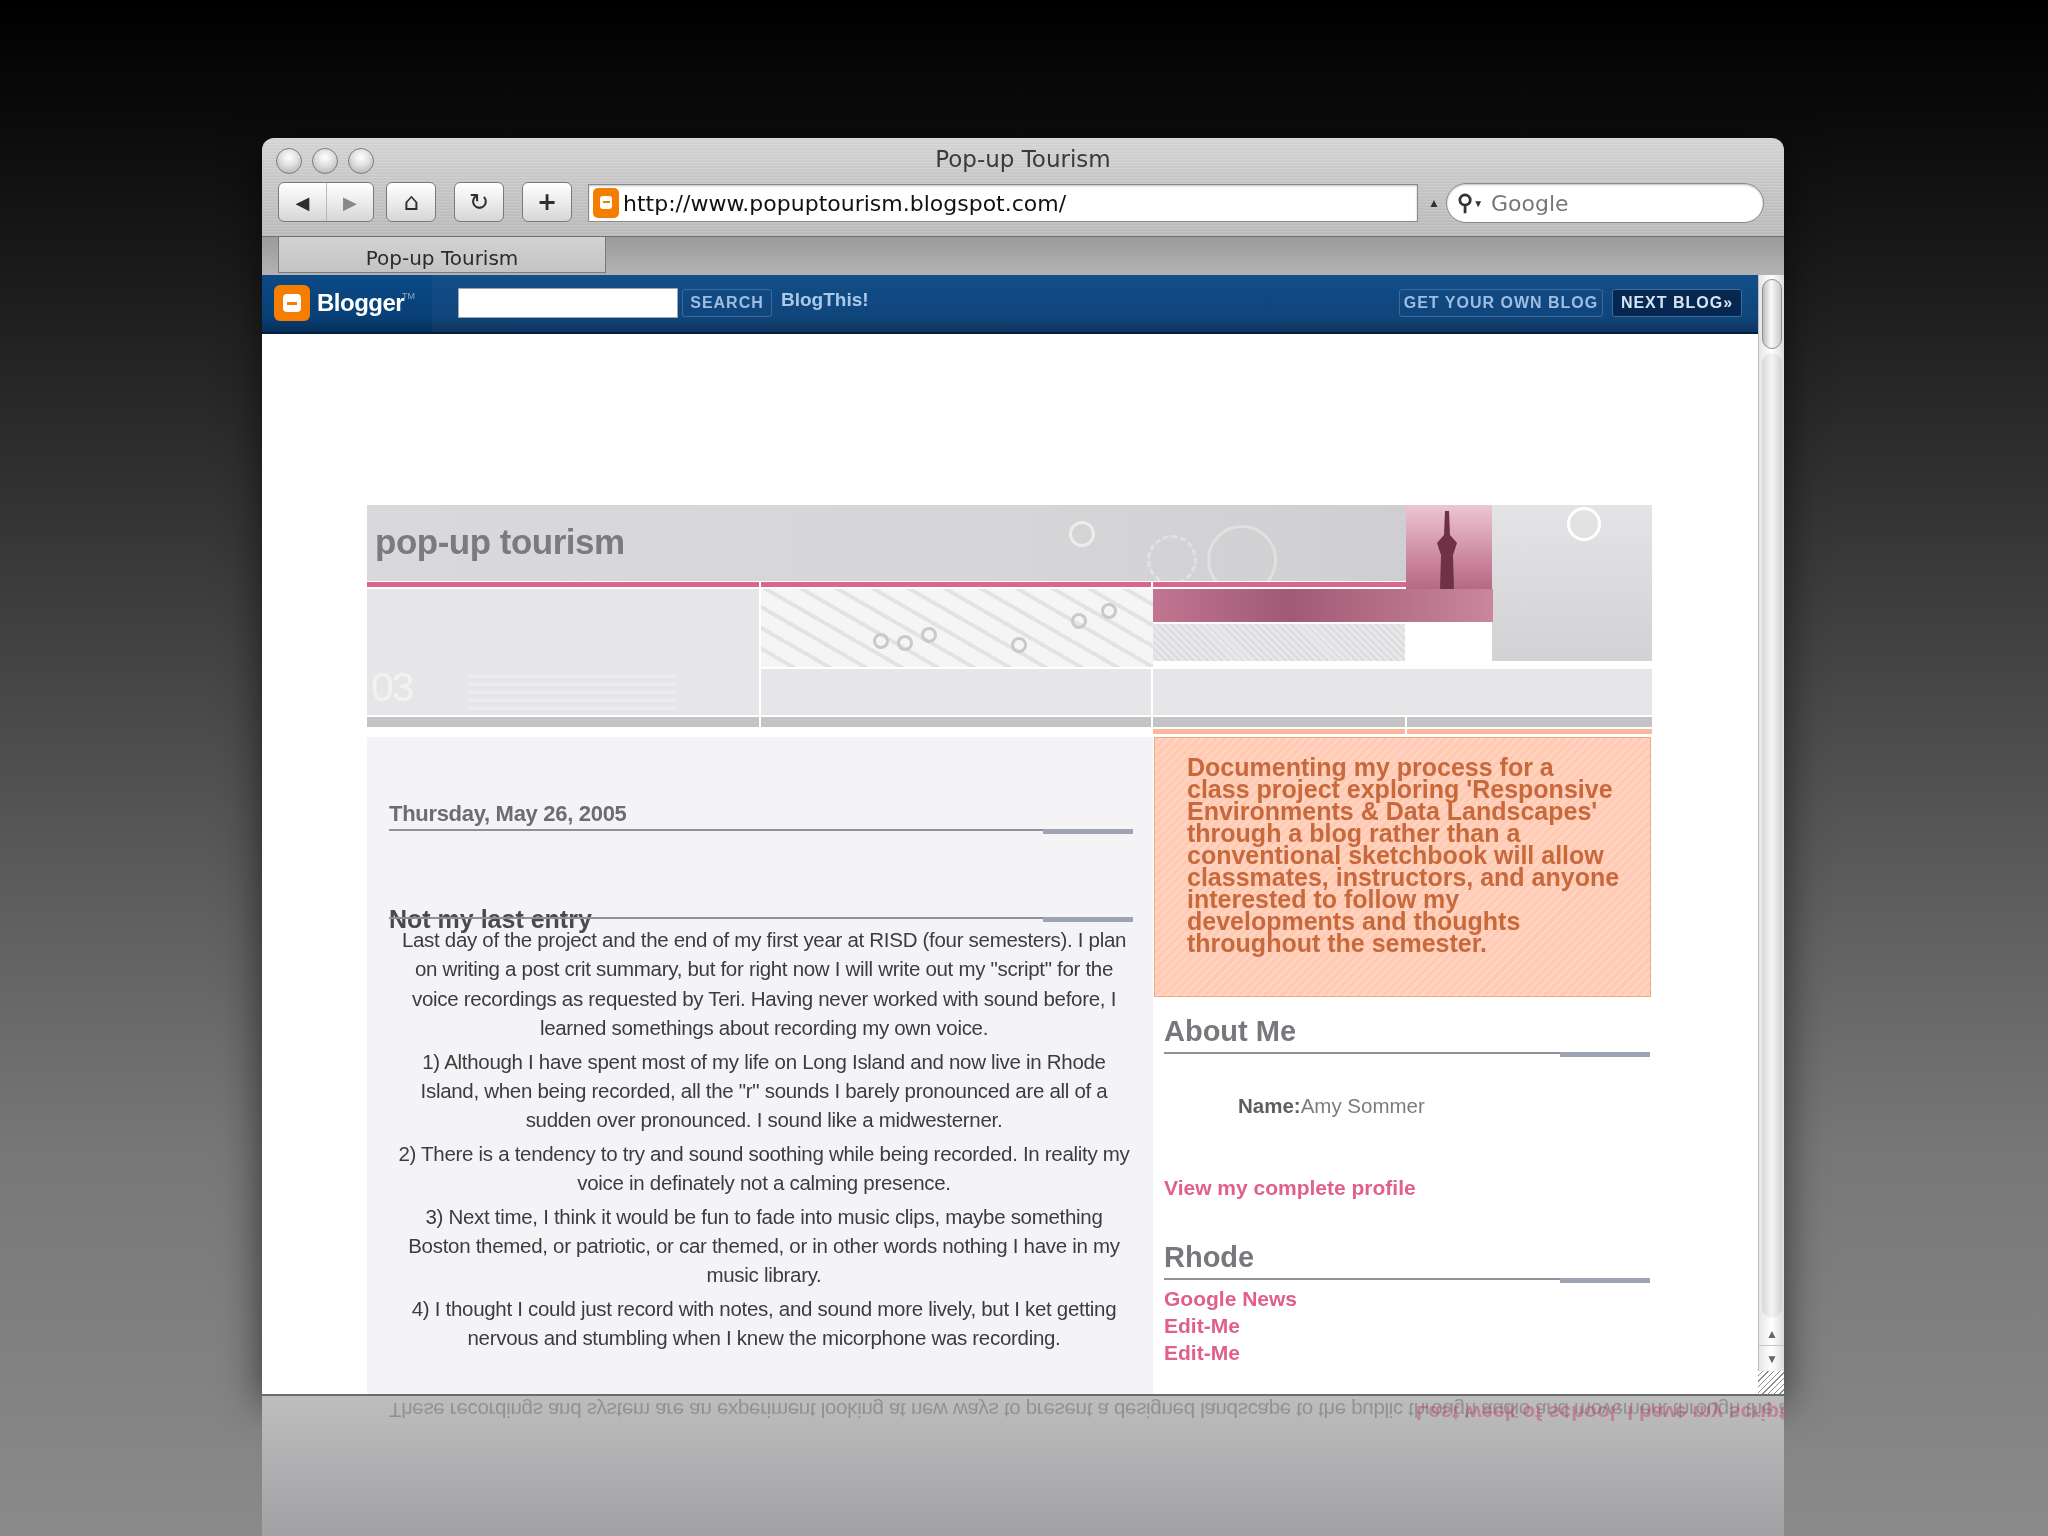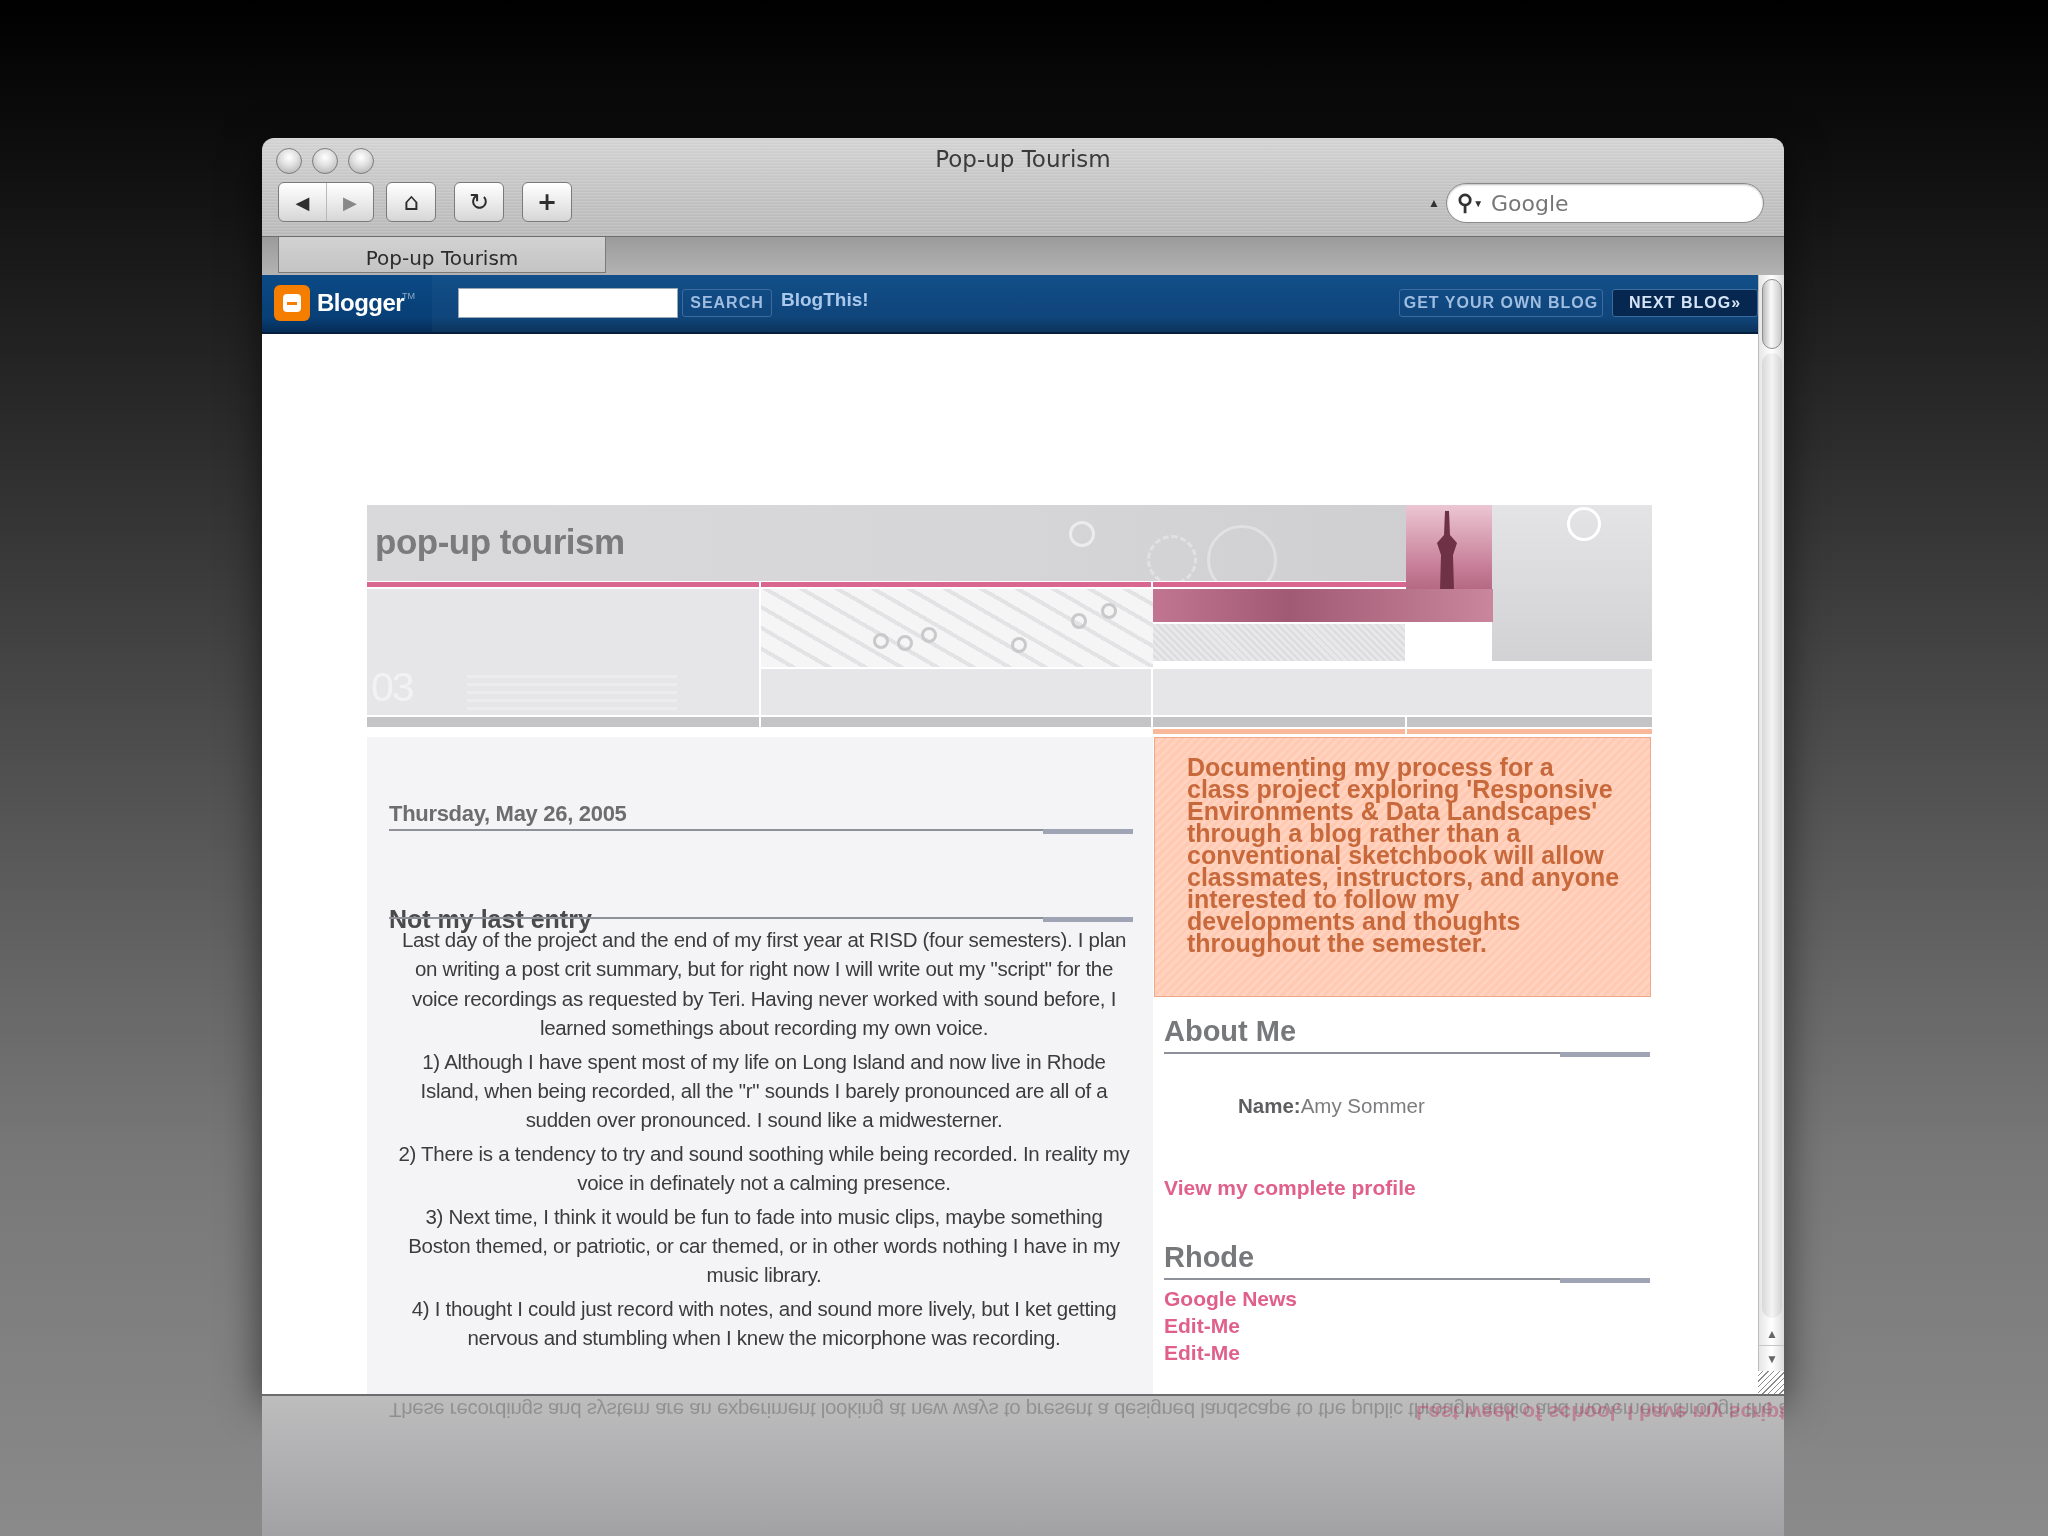--- a/index.html
+++ b/index.html
@@ -96,21 +96,21 @@
   .b-search-zone { position: absolute; left: 170px; top: 0; width: 1326px; height: 57px; background: rgba(255,255,255,0.03); }
   .b-input { position: absolute; left: 196px; top: 13px; width: 220px; height: 30px; background: #fff; border: 1px solid #9aa8b6; }
   .b-btn {
     position: absolute; top: 14px; height: 28px; border: 1px solid #3c6b9c; border-radius: 3px;
     color: #9fbde0; font-size: 16px; font-weight: bold; letter-spacing: 1px;
     display: flex; align-items: center; justify-content: center; font-family: "Liberation Sans", sans-serif;
   }
   .b-search-btn { left: 420px; width: 90px; }
   .b-blogthis { position: absolute; left: 519px; top: 14px; font-size: 19px; font-weight: bold; color: #a9c8ea; }
   .b-getblog { left: 1137px; width: 204px; }
-  .b-nextblog { left: 1350px; width: 146px; background: #062850; color: #d6e5f6; }
+  .b-nextblog { left: 1350px; width: 130px; background: #062850; color: #d6e5f6; }
   .scrollbar {
     position: absolute; left: 1496px; top: 0; width: 26px; height: 1119px;
     background: linear-gradient(to right, #e6e6e6, #ffffff 50%, #dcdcdc);
     border-left: 1px solid #bdbdbd;
   }
   .sb-thumb {
     position: absolute; left: 3px; top: 4px; width: 20px; height: 70px; border-radius: 10px;
     background: linear-gradient(to right, #bdbdbd, #fafafa 45%, #c9c9c9);
     border: 1px solid #8e8e8e;
   }
@@ -199,20 +199,24 @@
     <div class="tb-btn" style="left:124px;width:50px;">
         <span>⌂</span>
       </div>
     <div class="tb-btn" style="left:192px;width:50px;">
         <span>↻</span>
       </div>
     <div class="tb-btn" style="left:260px;width:50px;font-weight:bold;">
         <span>+</span>
       </div>
 
+    <div class="url-bar">
+      <span class="blog-favicon"></span>
+      <span class="url-text">http://www.popuptourism.blogspot.com/</span>
+    </div>
     <span class="url-caret">▲</span>
     <div class="search-bar">
       <span class="mag">⚲</span>
       <span class="drop">▼</span>
       <span class="ph">Google</span>
     </div>
 
     <div class="tabstrip">
       <div class="tab">Pop-up Tourism</div>
     </div>

